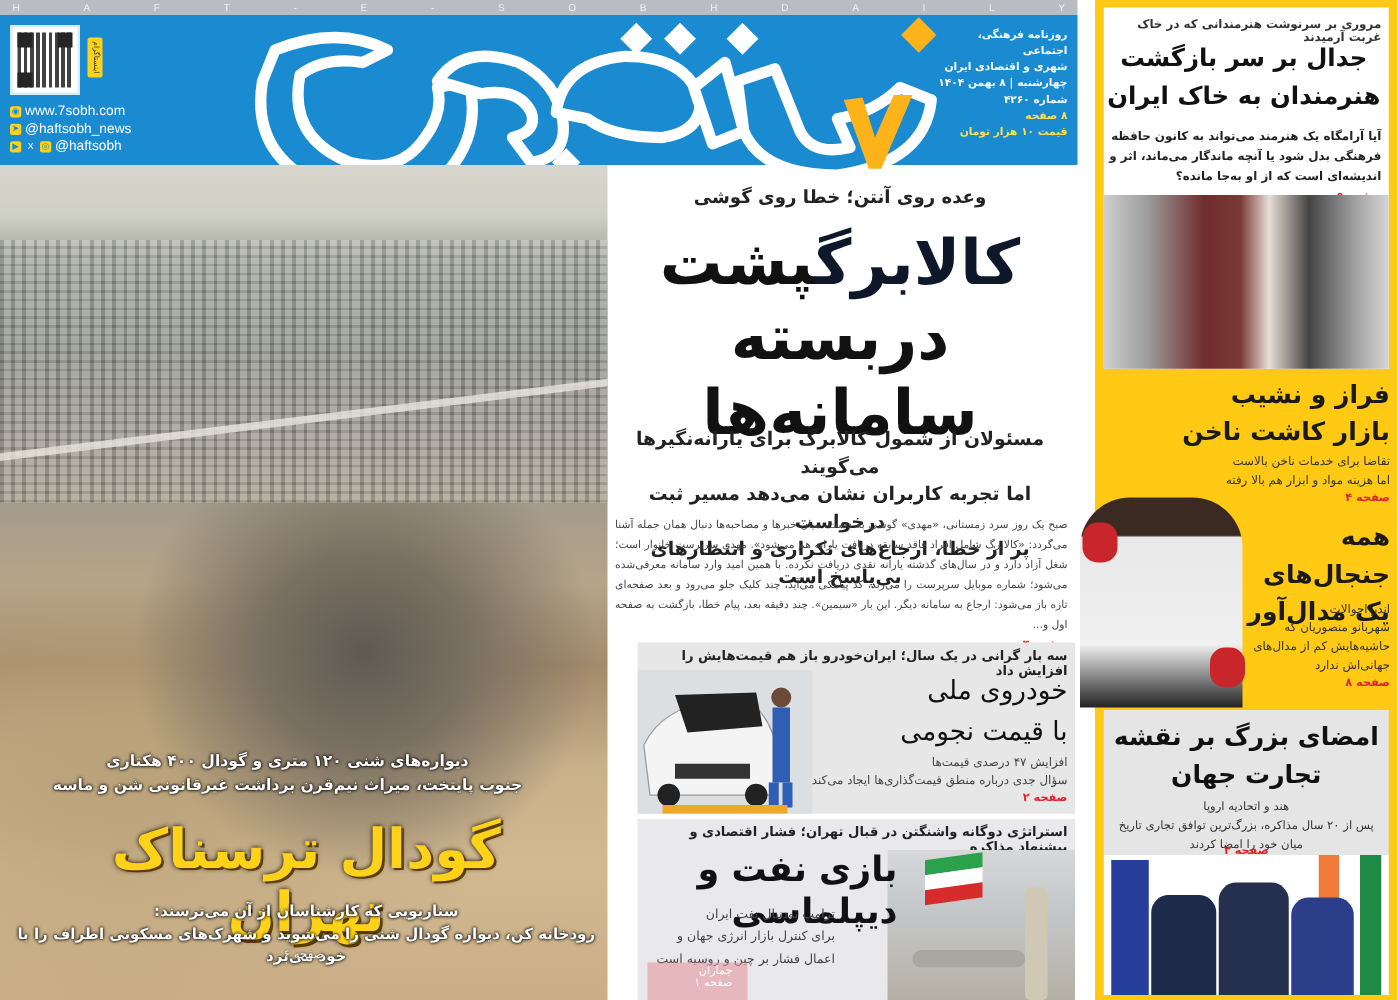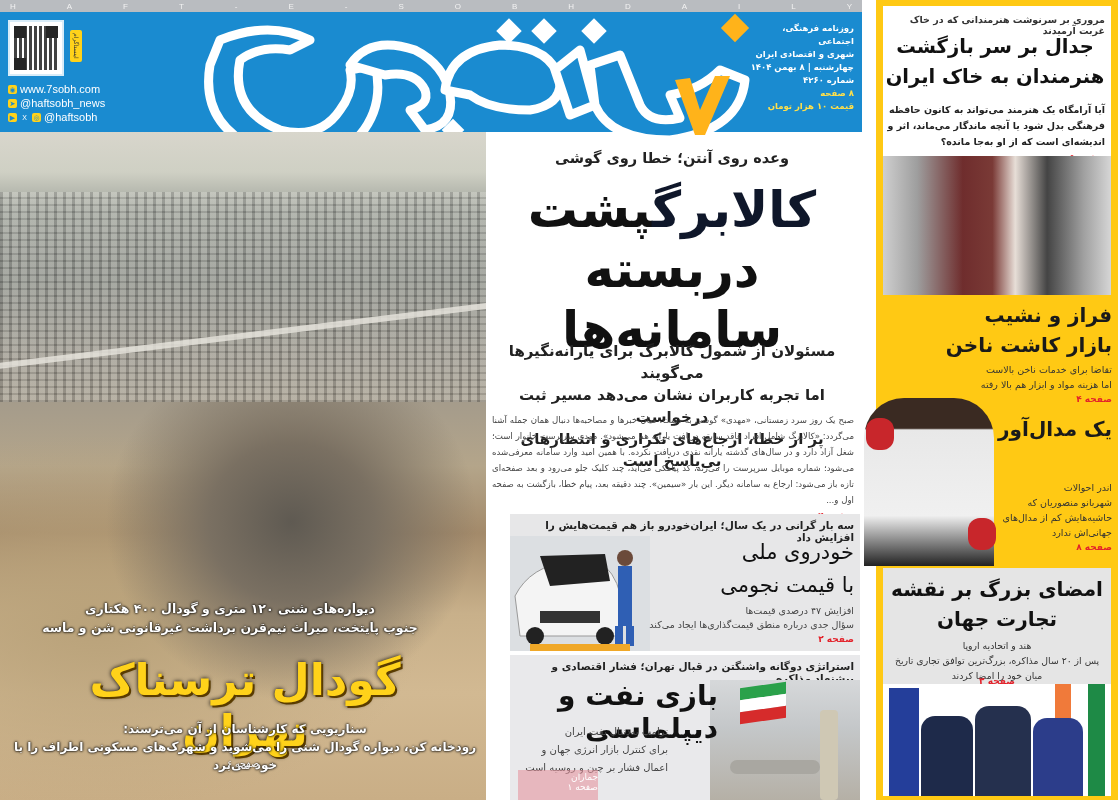--- a/index.html
+++ b/index.html
@@ -70,21 +70,21 @@
 
   
   .oil-box { position: absolute; left: 510px; top: 655px; width: 350px; height: 145px; background: #e9e9eb; overflow: hidden; }
   .oil-kicker { position: absolute; top: 5px; right: 6px; width: 340px; font-size: 10.5px; font-weight: bold; color: #222; }
   .oil-title { position: absolute; top: 24px; left: 8px; width: 200px; font-size: 28px; font-weight: bold; color: #111; text-align: right; }
   .oil-body { position: absolute; top: 68px; left: 8px; width: 150px; font-size: 10px; line-height: 18px; color: #444; }
   .oil-img { position: absolute; left: 200px; top: 25px; width: 150px; height: 120px;
     background: linear-gradient(180deg, #d6d8da 0%, #c4c7c9 40%, #b5b0a6 100%); }
   .flag { position: absolute; left: 30px; top: 5px; width: 46px; height: 36px; transform: skewY(-8deg); }
   .flag div { height: 12px; }
-  .oil-stamp { position: absolute; left: 8px; top: 115px; width: 80px; height: 30px; background: rgba(230,150,160,.6); color: #fff; font-size: 9px; padding: 2px 0; }
+  .oil-stamp { position: absolute; left: 8px; top: 115px; width: 80px; height: 30px; background: rgba(230,150,160,.6); color: #fff; font-size: 9px; padding: 2px 12px; }
 
   
   .right-col { position: absolute; left: 876px; top: 0; width: 242px; height: 800px; background: #ffc914; }
   .art-box { position: absolute; left: 7px; top: 6px; width: 228px; height: 289px; background: #ffffff; }
   .art-kicker { position: absolute; top: 8px; right: 6px; width: 220px; font-size: 9.5px; font-weight: bold; color: #333; }
   .art-title { position: absolute; top: 26px; right: 6px; width: 220px; font-size: 19.5px; line-height: 30px; font-weight: bold; color: #111; text-align: center; }
   .art-body { position: absolute; top: 96px; right: 6px; width: 220px; font-size: 9.5px; line-height: 16px; color: #222; font-weight: bold; }
   .art-img { position: absolute; left: 0; top: 150px; width: 228px; height: 139px;
     background: linear-gradient(90deg, #cfcfcf 0%, #9e9e9e 15%, #6f2d2d 35%, #7a3a36 48%, #e7ded7 58%, #444 72%, #a0a0a0 88%, #d6d6d6 100%); }
 
@@ -289,20 +289,21 @@
       <div>اما هزینه مواد و ابزار هم بالا رفته</div>
       <div class="page-ref">صفحه ۴</div>
     </div>
   </article>
 
   <article class="box-box">
     <div class="boxer"></div>
     <div class="glove" style="left:-10px;top:20px"></div>
     <div class="glove" style="left:92px;top:120px"></div>
     <div class="box-title rtl">
+      <div>همه جنجال‌های</div>
       <div>یک مدال‌آور</div>
     </div>
     <div class="box-body rtl">
       <div>اندر احوالات</div>
       <div>شهربانو منصوریان که</div>
       <div>حاشیه‌هایش کم از مدال‌های</div>
       <div>جهانی‌اش ندارد</div>
       <div class="page-ref">صفحه ۸</div>
     </div>
   </article>

